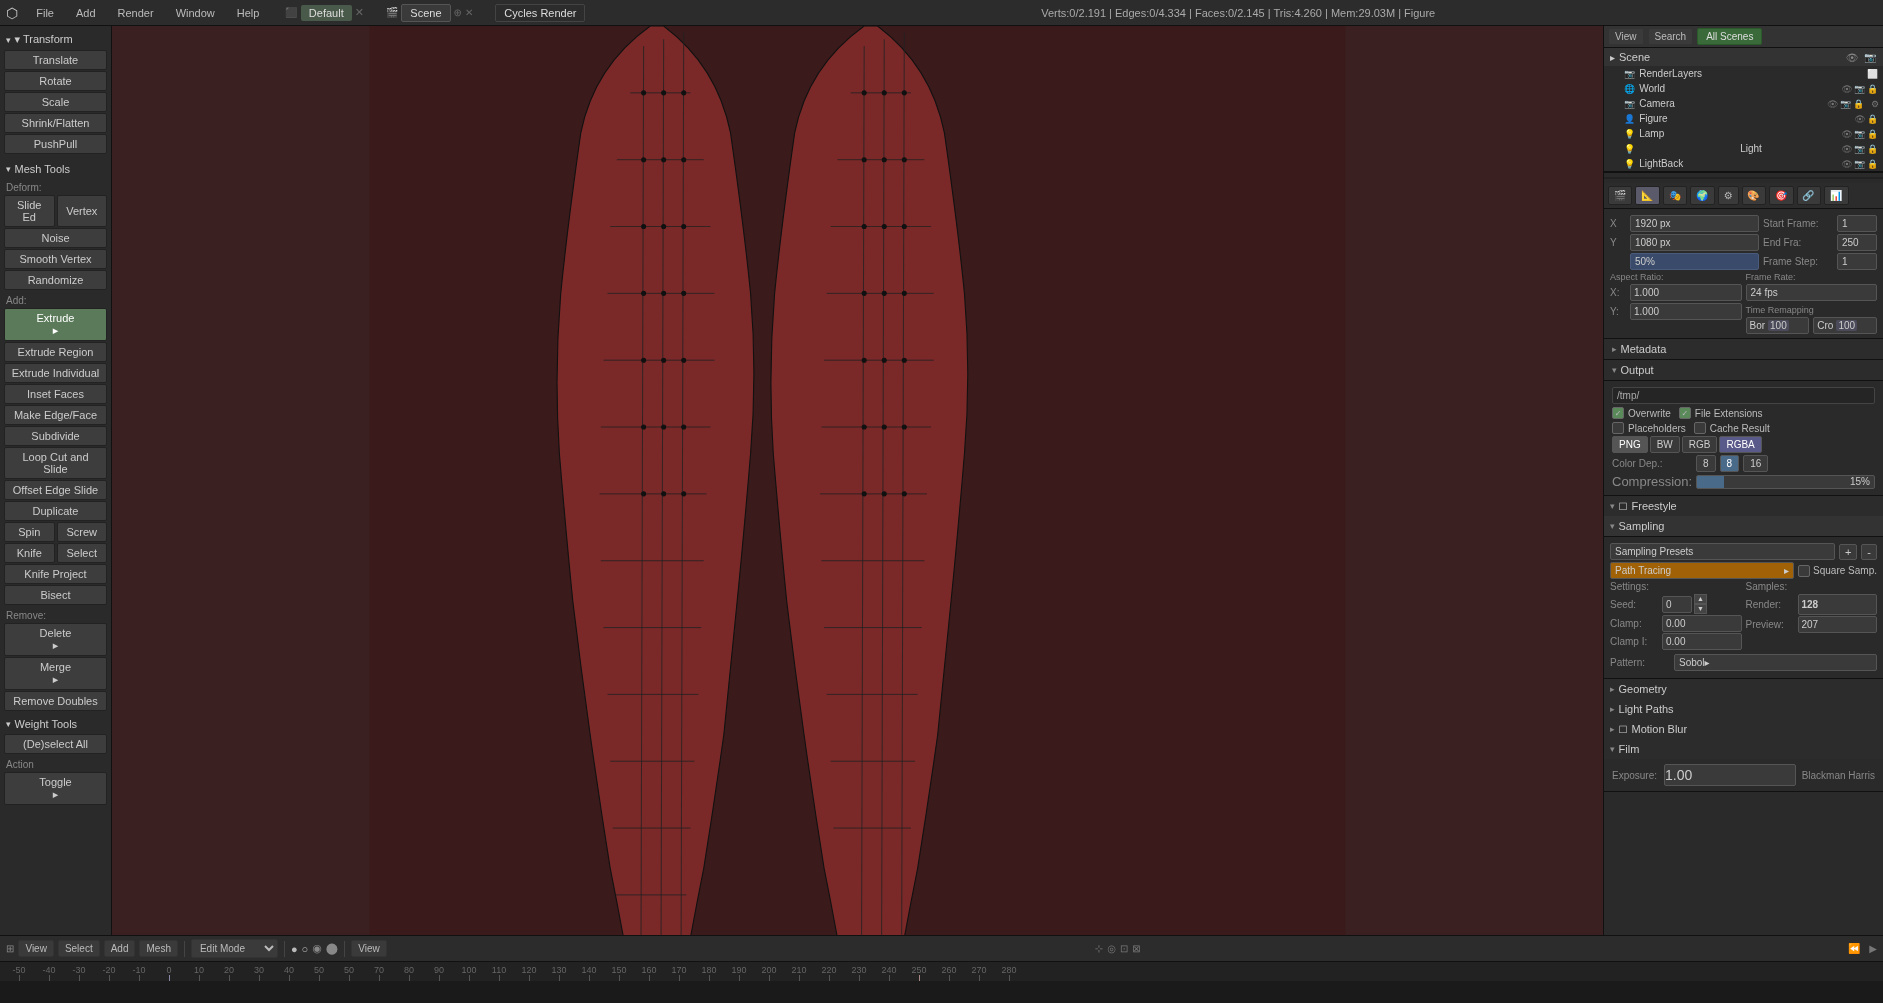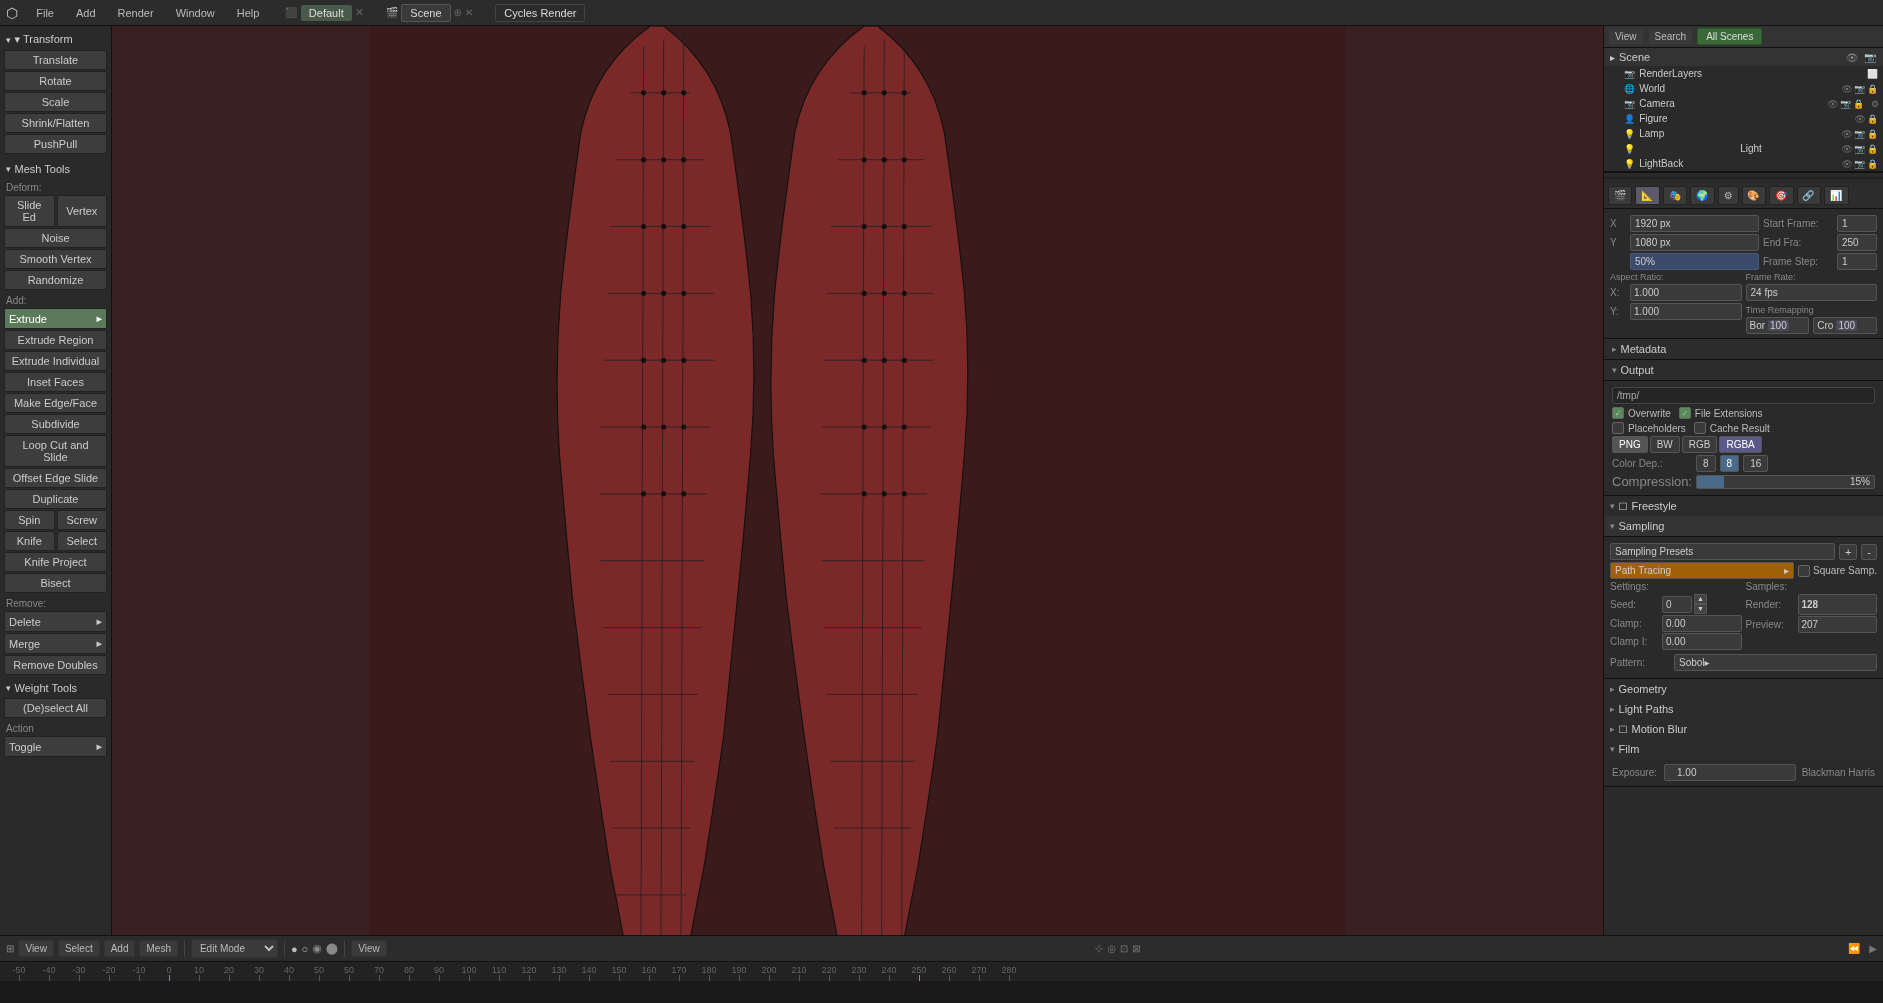--- a/index.html
+++ b/index.html
@@ -90,20 +90,21 @@
     .panel-label {
       color: #888;
       font-size: 10px;
       padding: 4px 4px 1px 4px;
     }
 
     .panel-btn.with-arrow {
       display: flex;
       justify-content: space-between;
       align-items: center;
+      flex-direction: column;
     }
 
     
     #viewport {
       flex: 1;
       position: relative;
       background: #3a2020;
       overflow: hidden;
     }
 
@@ -529,20 +530,21 @@
     <span style="font-size:10px;color:#888;">🎬</span>
     <span style="background:#3a3a3a;padding:2px 8px;border-radius:2px;font-size:11px;color:#ddd;border:1px solid #555;">Scene</span>
     <span style="font-size:10px;color:#666;">⊕</span>
     <span style="font-size:10px;color:#666;cursor:pointer;">✕</span>
   </div>
 
   <div style="display:flex;align-items:center;gap:4px;margin-left:8px;">
     <span style="background:#2c2c2c;padding:2px 8px;border:1px solid #444;border-radius:2px;font-size:11px;color:#ddd;">Cycles Render</span>
   </div>
 
+  <div style="flex:1;text-align:center;font-size:11px;color:#aaa;">Verts:0/2.191 | Edges:0/4.334 | Faces:0/2.145 | Tris:4.260 | Mem:29.03M | Figure</div>
 </div>
 
 <div id="main-layout">
 
   <div id="left-panel">
     <div class="panel-section-title">
       <span class="arrow">▾</span>
       <span style="margin-left:0;">▾ Transform</span>
     </div>
     <button class="panel-btn">Translate</button>
@@ -1038,21 +1040,21 @@
       <span>Motion Blur</span>
     </div>
 
     <div class="coll-header">
       <span class="coll-arrow">▾</span>
       <span>Film</span>
     </div>
     <div style="padding:4px 8px;background:#2a2a2a;border-bottom:1px solid #111;">
       <div class="num-row">
         <span class="num-label">Exposure:</span>
-        <div style="background:#3a3a3a;border:1px solid #555;border-radius:2px;padding:2px 12px;font-size:10px;color:#ccc;flex:1;">
+        <div style="background:#3a3a3a;border:1px solid #555;border-radius:2px;padding:2px 0;font-size:14px;color:#ccc;flex:1;">
           <span>1.00</span>
         </div>
         <span style="font-size:10px;color:#888;margin-left:4px;">Blackman Harris</span>
       </div>
     </div>
 
   </div>
 </div>
 
 <div id="bottom-toolbar">

